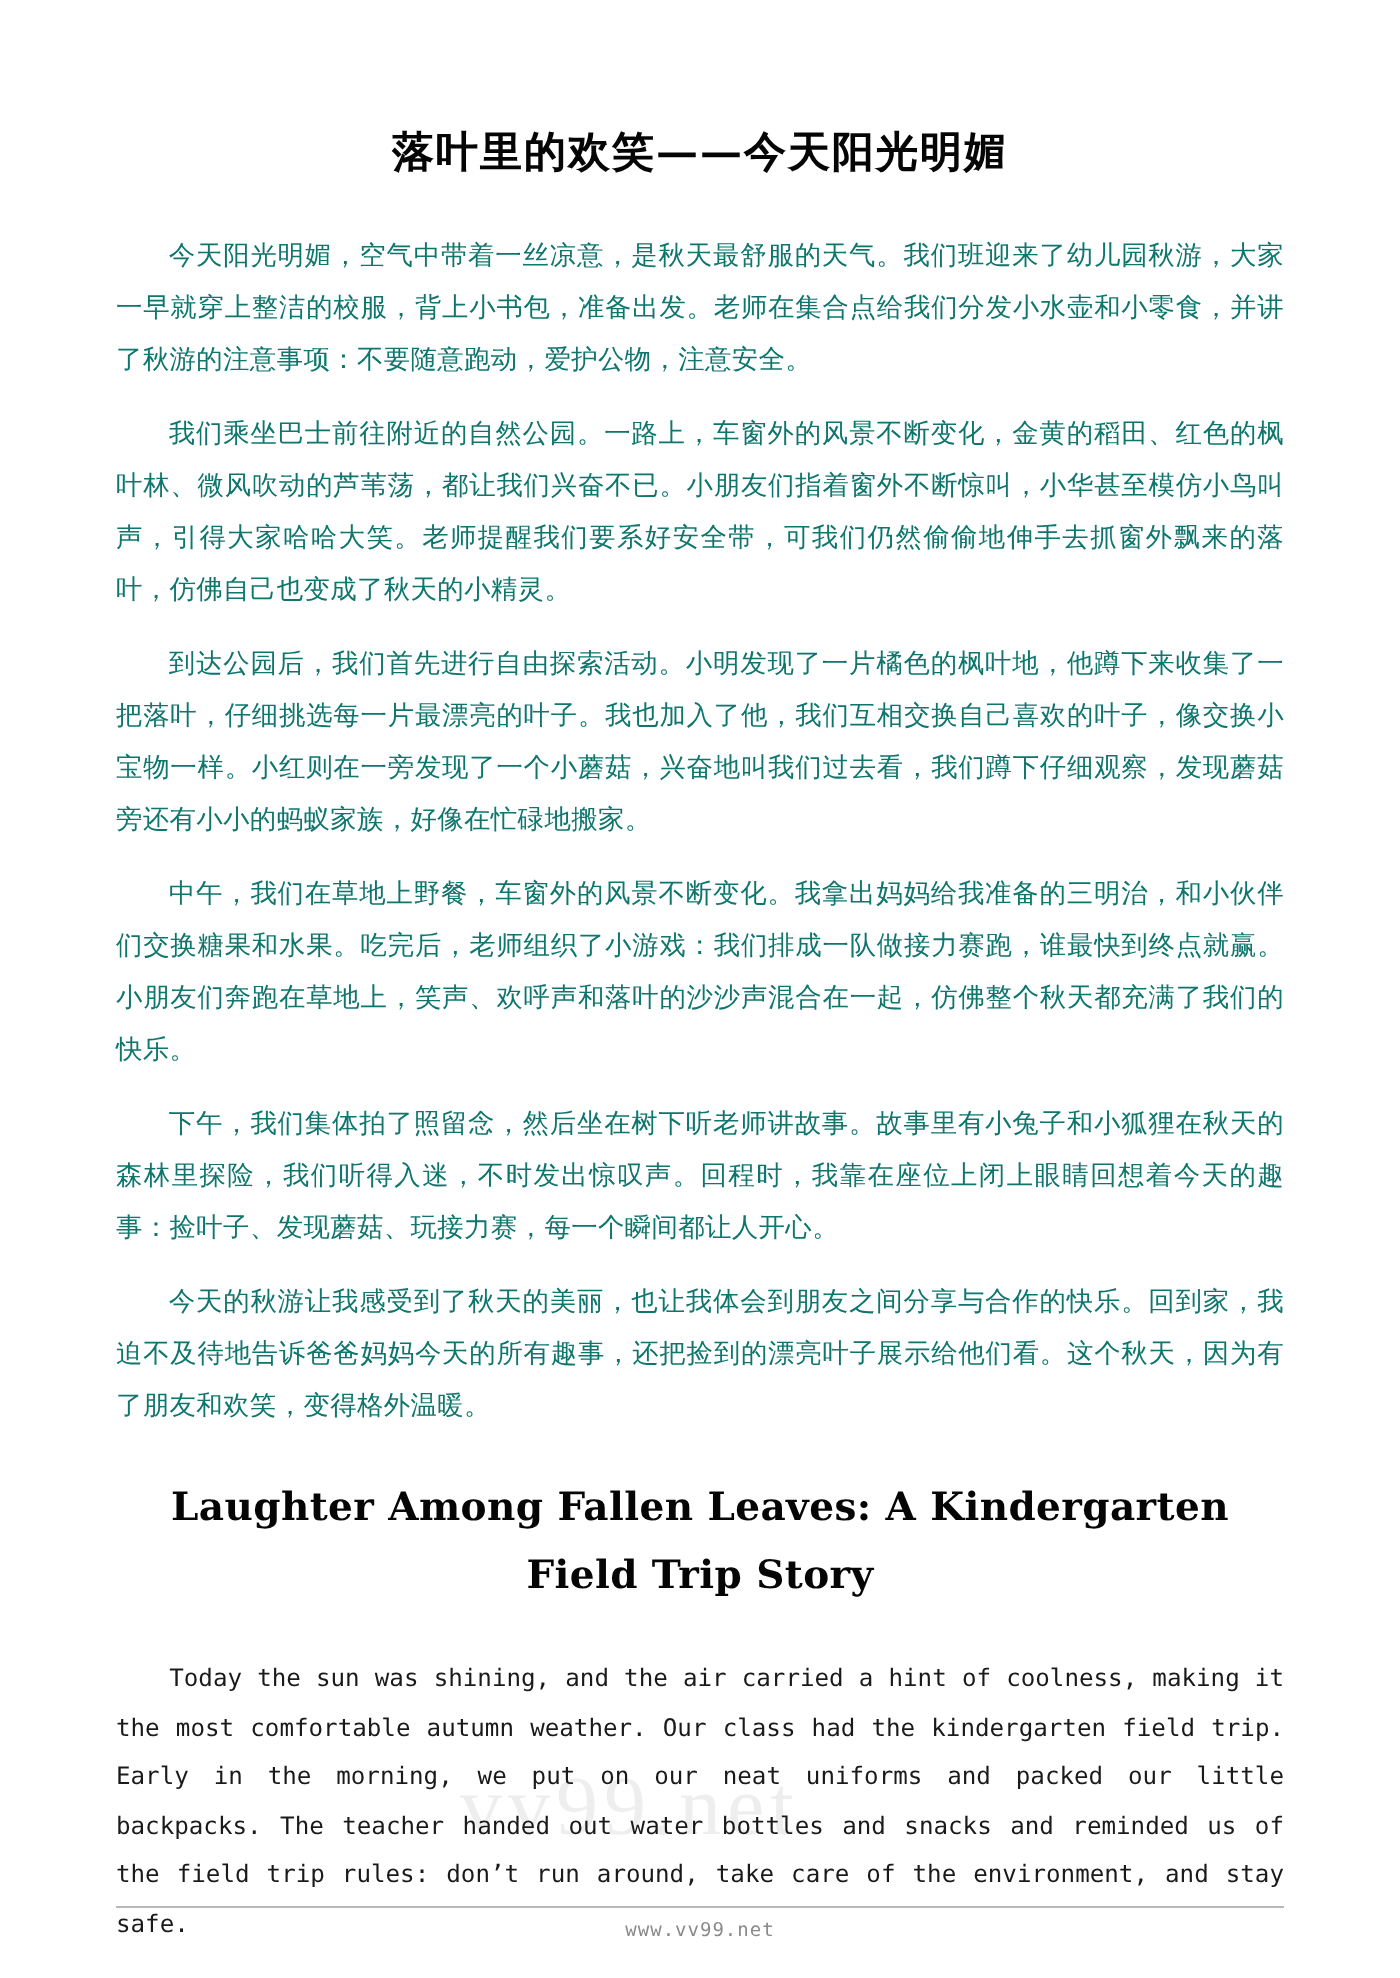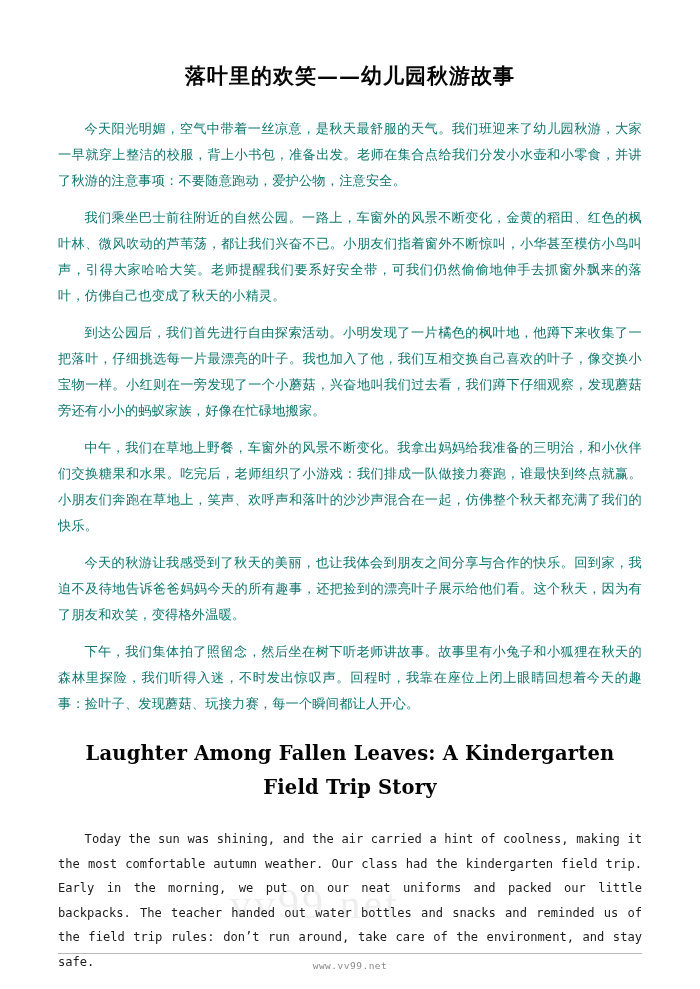--- a/index.html
+++ b/index.html
@@ -107,28 +107,28 @@
 <body>
 
 <div class="page">
 
   <div class="watermark">
     <div class="wm-text">vv99.net</div>
   </div>
 
   <div class="content">
 
-    <h1 class="title-cn">落叶里的欢笑——幼儿园秋游故事</h1>
+    <h1 class="title-cn">落叶里的欢笑——今天阳光明媚</h1>
 
     <p class="para-cn">今天阳光明媚，空气中带着一丝凉意，是秋天最舒服的天气。我们班迎来了幼儿园秋游，大家一早就穿上整洁的校服，背上小书包，准备出发。老师在集合点给我们分发小水壶和小零食，并讲了秋游的注意事项：不要随意跑动，爱护公物，注意安全。</p>
     <p class="para-cn">我们乘坐巴士前往附近的自然公园。一路上，车窗外的风景不断变化，金黄的稻田、红色的枫叶林、微风吹动的芦苇荡，都让我们兴奋不已。小朋友们指着窗外不断惊叫，小华甚至模仿小鸟叫声，引得大家哈哈大笑。老师提醒我们要系好安全带，可我们仍然偷偷地伸手去抓窗外飘来的落叶，仿佛自己也变成了秋天的小精灵。</p>
     <p class="para-cn">到达公园后，我们首先进行自由探索活动。小明发现了一片橘色的枫叶地，他蹲下来收集了一把落叶，仔细挑选每一片最漂亮的叶子。我也加入了他，我们互相交换自己喜欢的叶子，像交换小宝物一样。小红则在一旁发现了一个小蘑菇，兴奋地叫我们过去看，我们蹲下仔细观察，发现蘑菇旁还有小小的蚂蚁家族，好像在忙碌地搬家。</p>
     <p class="para-cn">中午，我们在草地上野餐，车窗外的风景不断变化。我拿出妈妈给我准备的三明治，和小伙伴们交换糖果和水果。吃完后，老师组织了小游戏：我们排成一队做接力赛跑，谁最快到终点就赢。小朋友们奔跑在草地上，笑声、欢呼声和落叶的沙沙声混合在一起，仿佛整个秋天都充满了我们的快乐。</p>
+    <p class="para-cn">下午，我们集体拍了照留念，然后坐在树下听老师讲故事。故事里有小兔子和小狐狸在秋天的森林里探险，我们听得入迷，不时发出惊叹声。回程时，我靠在座位上闭上眼睛回想着今天的趣事：捡叶子、发现蘑菇、玩接力赛，每一个瞬间都让人开心。</p>
     <p class="para-cn">今天的秋游让我感受到了秋天的美丽，也让我体会到朋友之间分享与合作的快乐。回到家，我迫不及待地告诉爸爸妈妈今天的所有趣事，还把捡到的漂亮叶子展示给他们看。这个秋天，因为有了朋友和欢笑，变得格外温暖。</p>
-    <p class="para-cn">下午，我们集体拍了照留念，然后坐在树下听老师讲故事。故事里有小兔子和小狐狸在秋天的森林里探险，我们听得入迷，不时发出惊叹声。回程时，我靠在座位上闭上眼睛回想着今天的趣事：捡叶子、发现蘑菇、玩接力赛，每一个瞬间都让人开心。</p>
 
     <h2 class="title-en">Laughter Among Fallen Leaves: A Kindergarten Field Trip Story</h2>
 
     <p class="para-en">Today the sun was shining, and the air carried a hint of coolness, making it the most comfortable autumn weather. Our class had the kindergarten field trip. Early in the morning, we put on our neat uniforms and packed our little backpacks. The teacher handed out water bottles and snacks and reminded us of the field trip rules: don’t run around, take care of the environment, and stay safe.</p>
 
   </div>
 
   <div class="footer">
     <hr class="footer-rule">
     <div class="footer-text">www.vv99.net</div>

